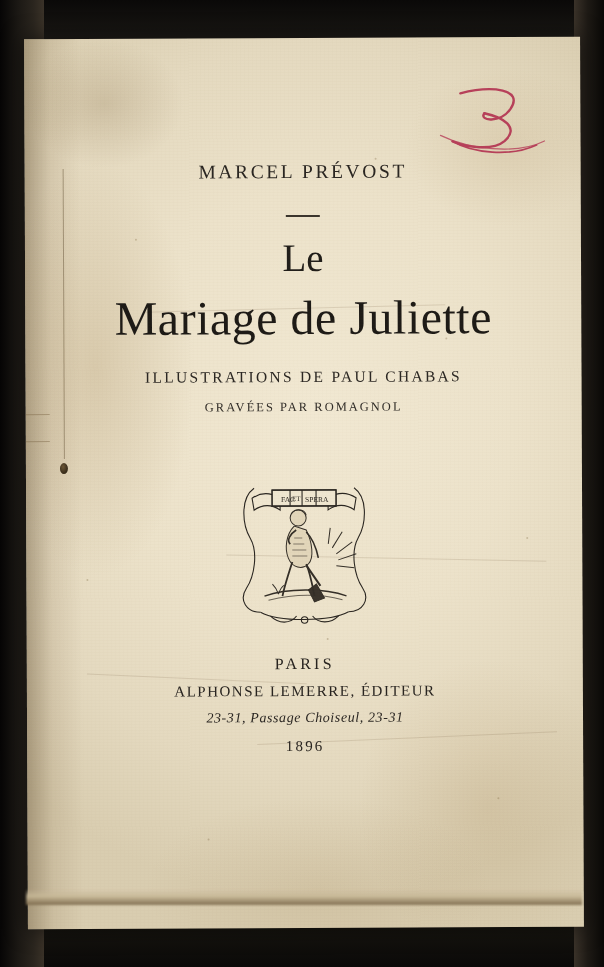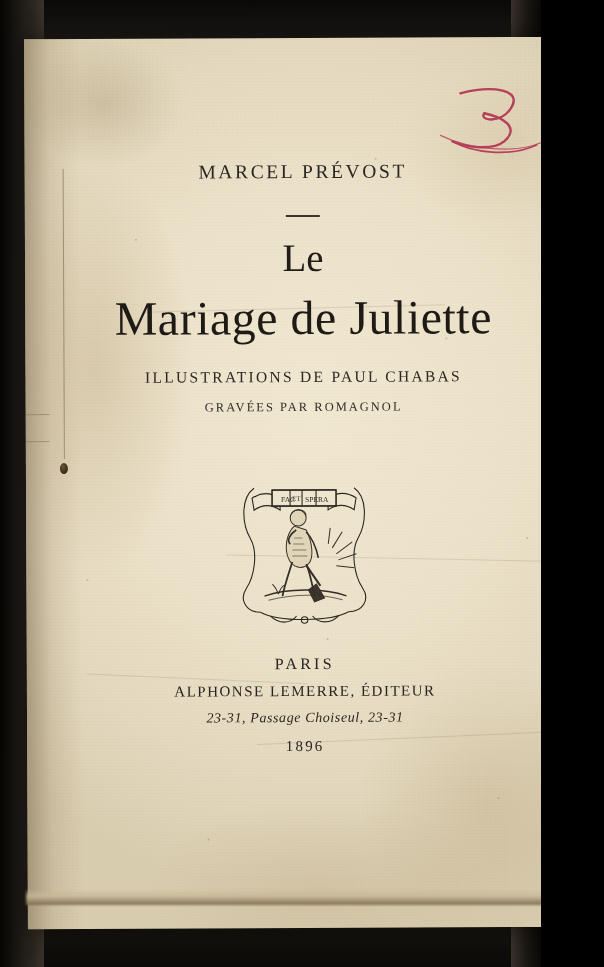--- a/index.html
+++ b/index.html
@@ -9,21 +9,21 @@
   }
   body {
     width: 604px;
     height: 967px;
     overflow: hidden;
     font-family: "Liberation Serif", serif;
   }
 
   #page {
     position: relative;
-    width: 541px;
+    width: 604px;
     height: 967px;
     background: #15803d;
     overflow: hidden;
   }
 
   
   .bg-dark {
     position: absolute;
     inset: 0;
     background:

